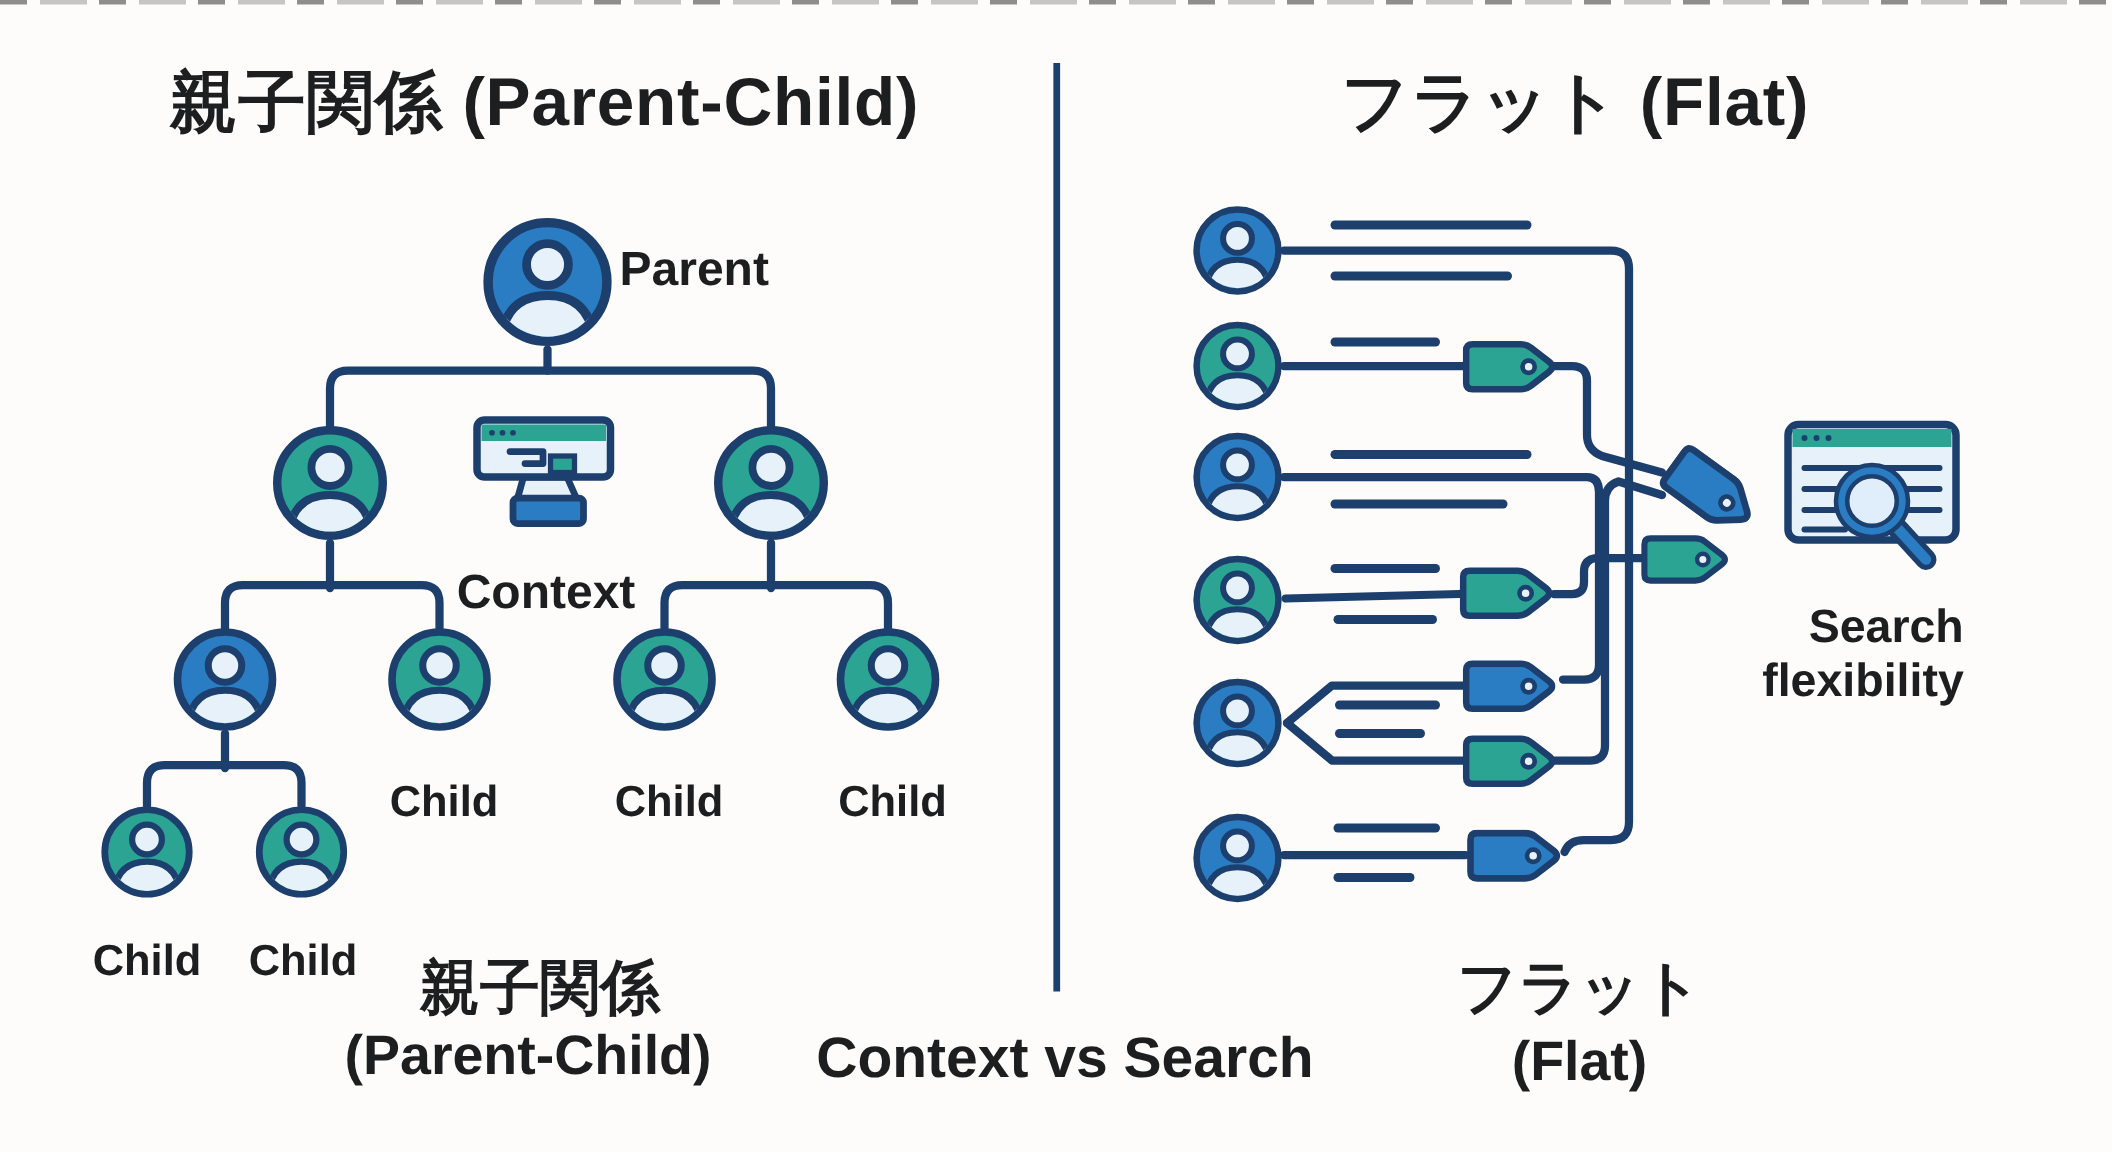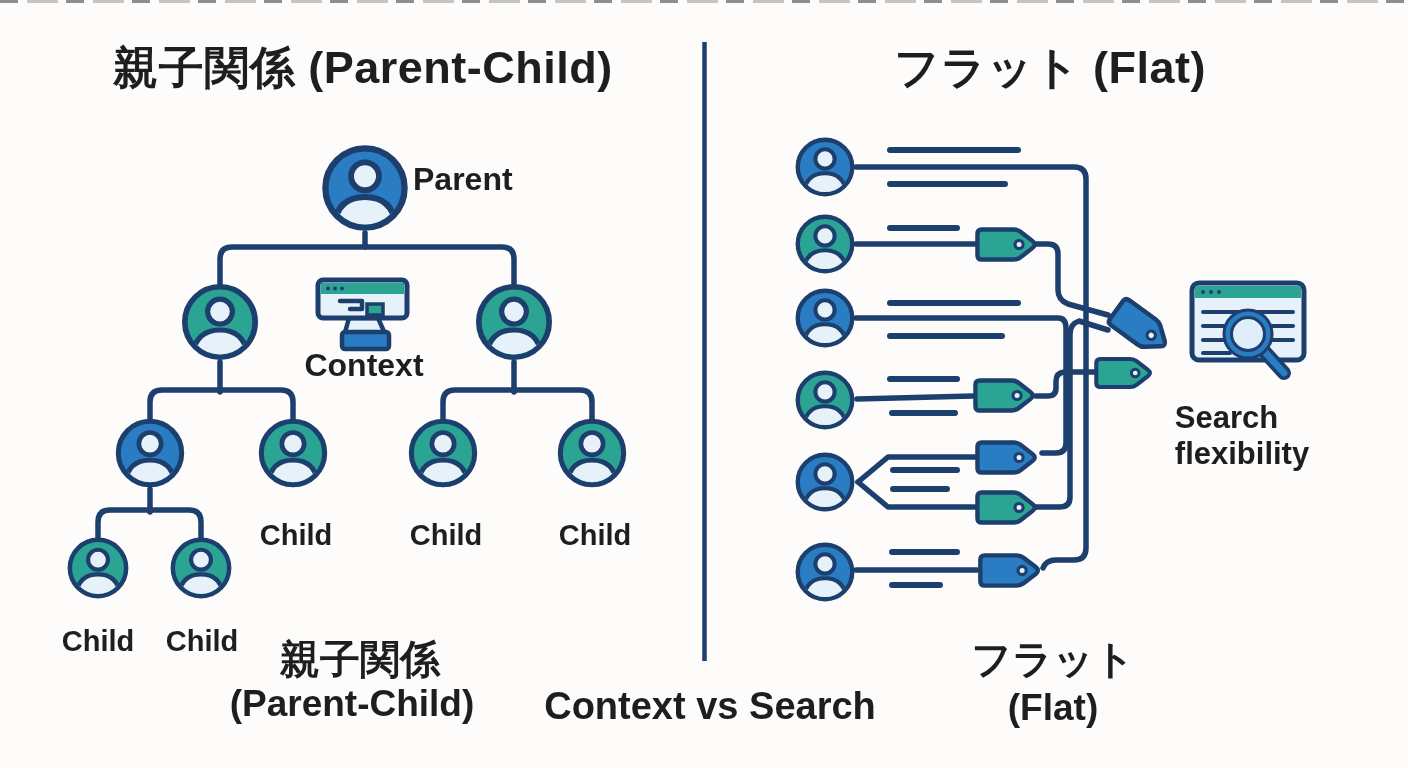--- a/index.html
+++ b/index.html
@@ -8,21 +8,21 @@
   }
   html,body{margin:0;padding:0;}
   .stage{position:relative;width:1408px;height:768px;overflow:hidden;background:var(--bg);
          font-family:"Liberation Sans","DejaVu Sans",sans-serif;}
   .stage svg{position:absolute;left:0;top:0;}
   .top-artifact{position:absolute;left:0;top:0;width:100%;height:3px;opacity:.55;
     background:repeating-linear-gradient(90deg,
       rgba(30,30,32,.9) 0 18px, rgba(30,30,32,0) 18px 27px,
       rgba(30,30,32,.45) 27px 58px, rgba(30,30,32,0) 58px 66px);}
   .t{position:absolute;color:var(--ink);white-space:nowrap;line-height:1.08;}
-  .ctr{transform:translateX(-50%);text-align:left;}
+  .ctr{transform:translateX(-50%);text-align:right;}
   .title{font-size:45px;font-weight:800;letter-spacing:.5px;}
   .lbl{font-size:32px;font-weight:700;}
   .lbl-sm{font-size:29px;font-weight:700;margin-top:20px;}
   .foot-jp{font-size:40px;font-weight:800;}
   .foot-en{font-size:37px;font-weight:800;}
   .caption{font-size:38px;font-weight:800;}
   .search-lbl{font-size:31px;font-weight:800;line-height:36px;}
   .connector{fill:none;stroke:var(--navy);stroke-width:5.5;stroke-linecap:round;stroke-linejoin:round;}
   .tline{stroke:var(--navy);stroke-width:6;stroke-linecap:round;}
   .divider{stroke:var(--navy);stroke-width:4.5;}
@@ -157,21 +157,21 @@
         <circle cx="1248" cy="334" r="24" fill="none" stroke="var(--navy)" stroke-width="3"></circle>
         <circle cx="1248" cy="334" r="16.5" fill="none" stroke="var(--navy)" stroke-width="3"></circle>
       </g>
     </g>
   </svg>
 
   <div class="t title ctr" style="left:363px;top:44px;">親子関係 (Parent-Child)</div>
   <div class="t title ctr" style="left:1050px;top:44px;">フラット (Flat)</div>
 
   <div class="t lbl" style="left:413px;top:162px;">Parent</div>
-  <div class="t lbl ctr" style="left:364px;top:348px;">Context</div>
+  <div class="t lbl ctr" style="left:364px;top:377px;">Context</div>
 
   <div class="t lbl-sm ctr" style="left:296px;top:500px;">Child</div>
   <div class="t lbl-sm ctr" style="left:446px;top:500px;">Child</div>
   <div class="t lbl-sm ctr" style="left:595px;top:500px;">Child</div>
   <div class="t lbl-sm ctr" style="left:98px;top:606px;">Child</div>
   <div class="t lbl-sm ctr" style="left:202px;top:606px;">Child</div>
 
   <div class="t search-lbl ctr" style="left:1242px;top:400px;">
     <div>Search</div>
     <div>flexibility</div>

